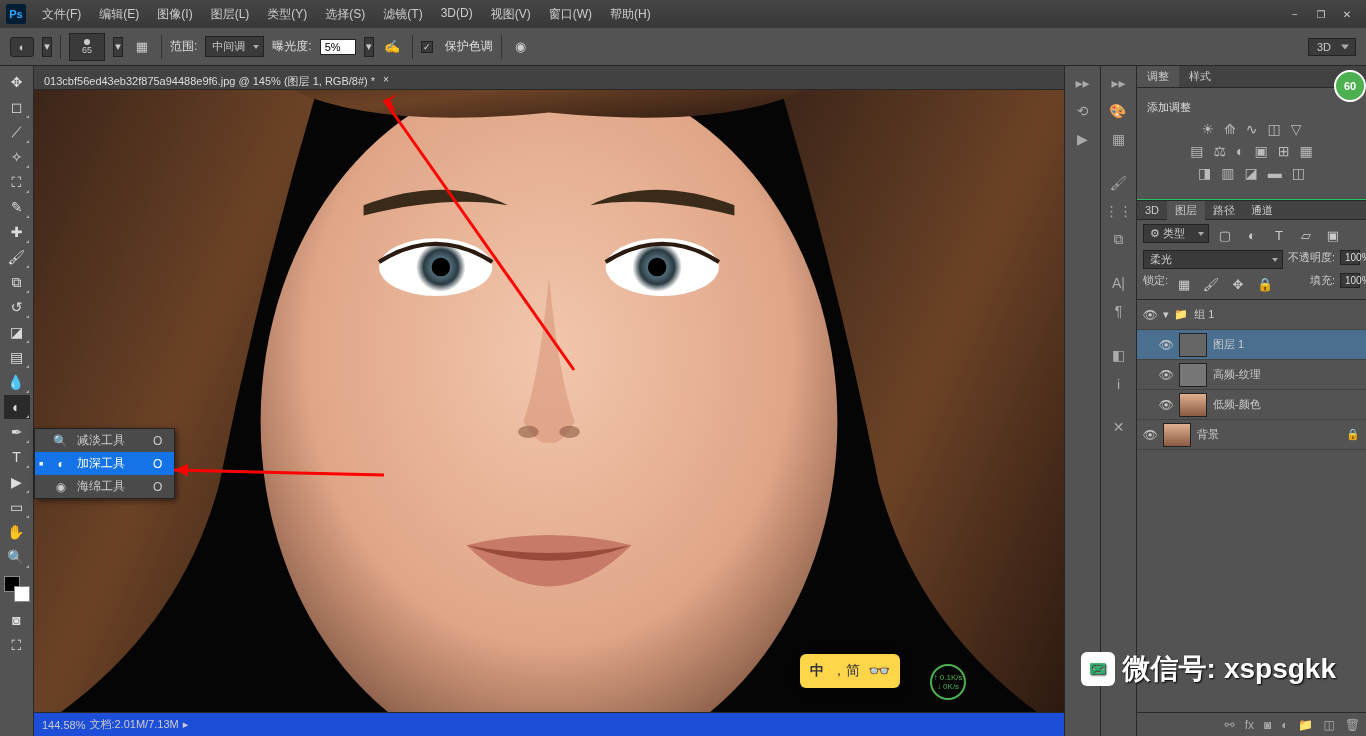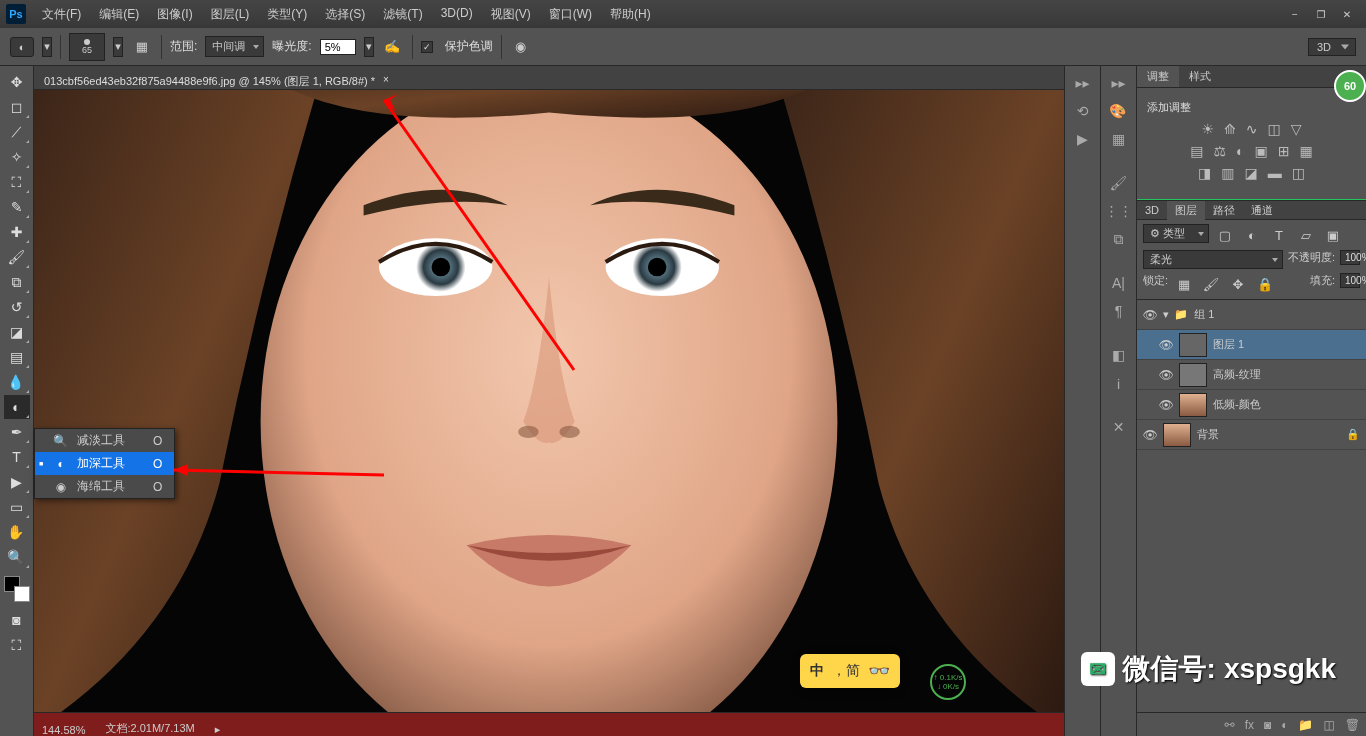--- a/index.html
+++ b/index.html
@@ -29,21 +29,21 @@
 .tool.active{background:#2a2a2a}
 .tool.has-flyout::after{content:"";position:absolute;right:1px;bottom:1px;border-left:3px solid transparent;border-bottom:3px solid #aaa}
 .color-swatches{margin-top:6px;position:relative;width:26px;height:26px}
 .fg-color{position:absolute;width:16px;height:16px;background:#000;border:1px solid #888;top:0;left:0}
 .bg-color{position:absolute;width:16px;height:16px;background:#fff;border:1px solid #888;bottom:0;right:0}
 .canvas-area{flex:1;background:#282828;position:relative;overflow:hidden}
 .doc-tab{height:24px;background:#424242;display:flex;align-items:flex-start;padding:8px 10px;font-size:11px;color:#ddd;border-bottom:1px solid #282828}
 .doc-tab span.close{margin-left:8px;cursor:pointer;font-size:10px}
 .canvas-content{position:absolute;top:24px;left:0;right:0;bottom:24px;background:#0a0a0a;overflow:hidden}
 .face-image{position:absolute;left:0;top:0;width:100%;height:100%}
-.statusbar{position:absolute;bottom:0;left:0;right:0;height:24px;background:#7f1d1d;border-top:1px solid #282828;display:flex;align-items:flex-end;padding:0 8px;font-size:11px;gap:20px}
+.statusbar{position:absolute;bottom:0;left:0;right:0;height:24px;background:#1d4ed8;border-top:1px solid #282828;display:flex;align-items:center;padding:0 8px;font-size:11px;gap:4px}
 .mini-panels{width:36px;background:#535353;border-left:1px solid #282828;display:flex;flex-direction:column;align-items:center;padding-top:6px;gap:6px}
 .mini-icon{width:22px;height:22px;display:flex;align-items:center;justify-content:center;cursor:pointer;color:#aaa;font-size:14px}
 .mini-panels-2{width:36px;background:#535353;border-left:1px solid #282828;display:flex;flex-direction:column;align-items:center;padding-top:6px;gap:6px}
 .right-panels{width:230px;background:#535353;border-left:1px solid #282828;display:flex;flex-direction:column}
 .panel-tabs{height:22px;background:#424242;display:flex;border-bottom:1px solid #282828}
 .panel-tab{padding:3px 10px;font-size:11px;cursor:pointer}
 .panel-tab.active{background:#535353}
 .adj-panel{padding:12px 10px;border-bottom:1px solid #22c55e}
 .adj-title{font-size:11px;color:#ddd;margin-bottom:6px}
 .adj-row{display:flex;justify-content:center;gap:10px;margin-bottom:6px;font-size:14px;color:#bbb}

